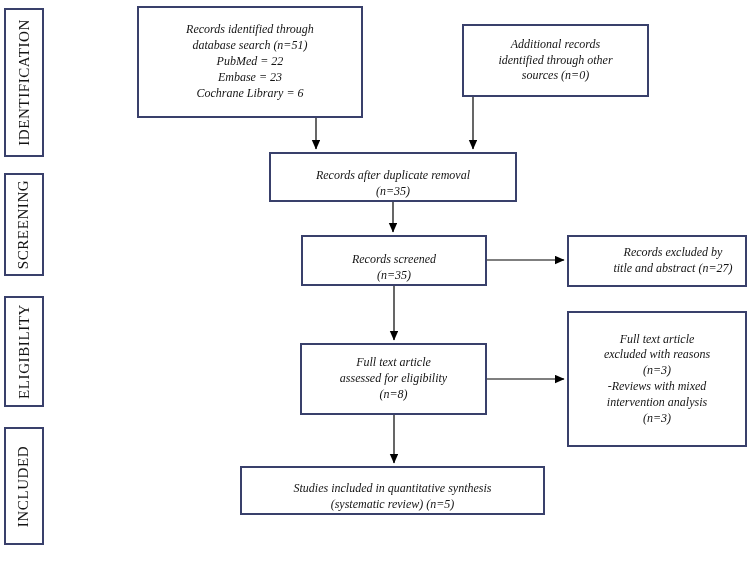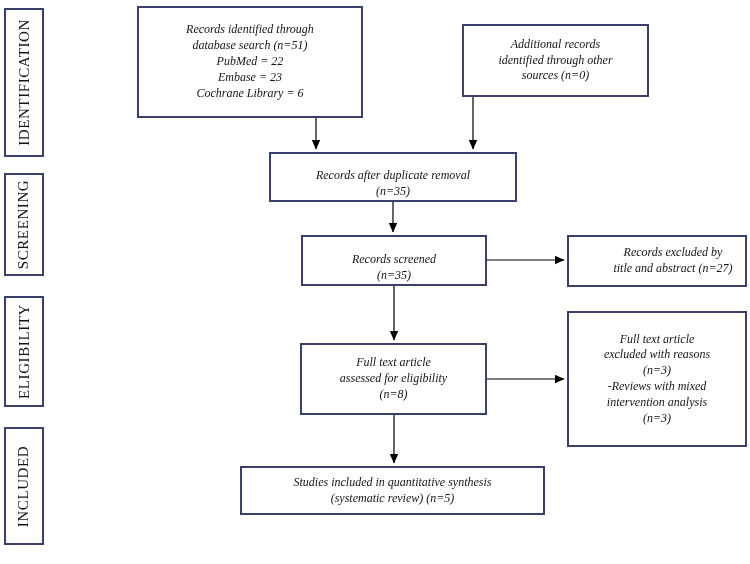--- a/index.html
+++ b/index.html
@@ -127,18 +127,18 @@
 
   <div class="box" style="left:567px; top:311px; width:180px; height:136px;">
     <span class="btext">Full text article
 excluded with reasons
 (n=3)
 -Reviews with mixed
 intervention analysis
 (n=3)</span>
   </div>
 
-  <div class="box" style="left:240px; top:466px; width:305px; height:49px;">
+  <div class="box" style="left:240px; top:466px; width:305px; height:49px;align-items:flex-end;">
     <span class="btext">Studies included in quantitative synthesis
 (systematic review) (n=5)</span>
   </div>
 
 </div>
 
 </body></html>

